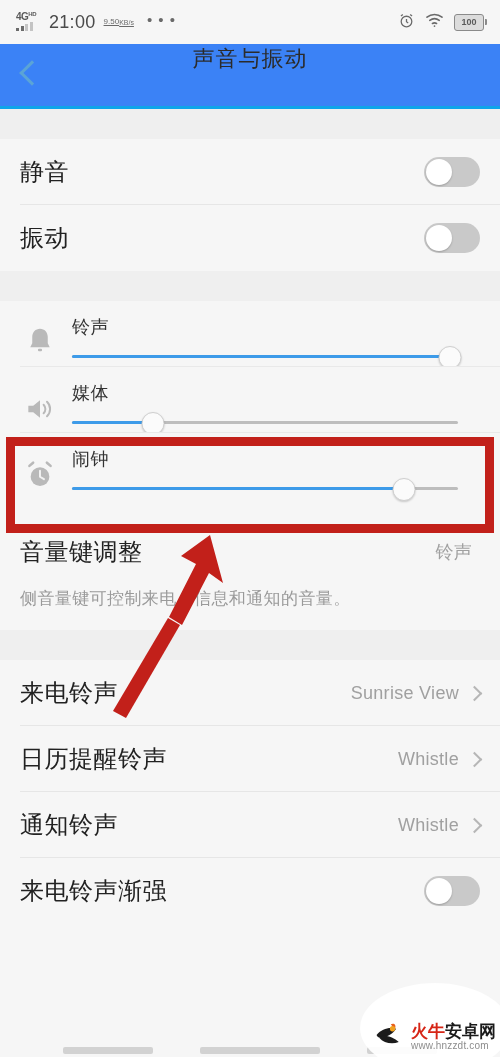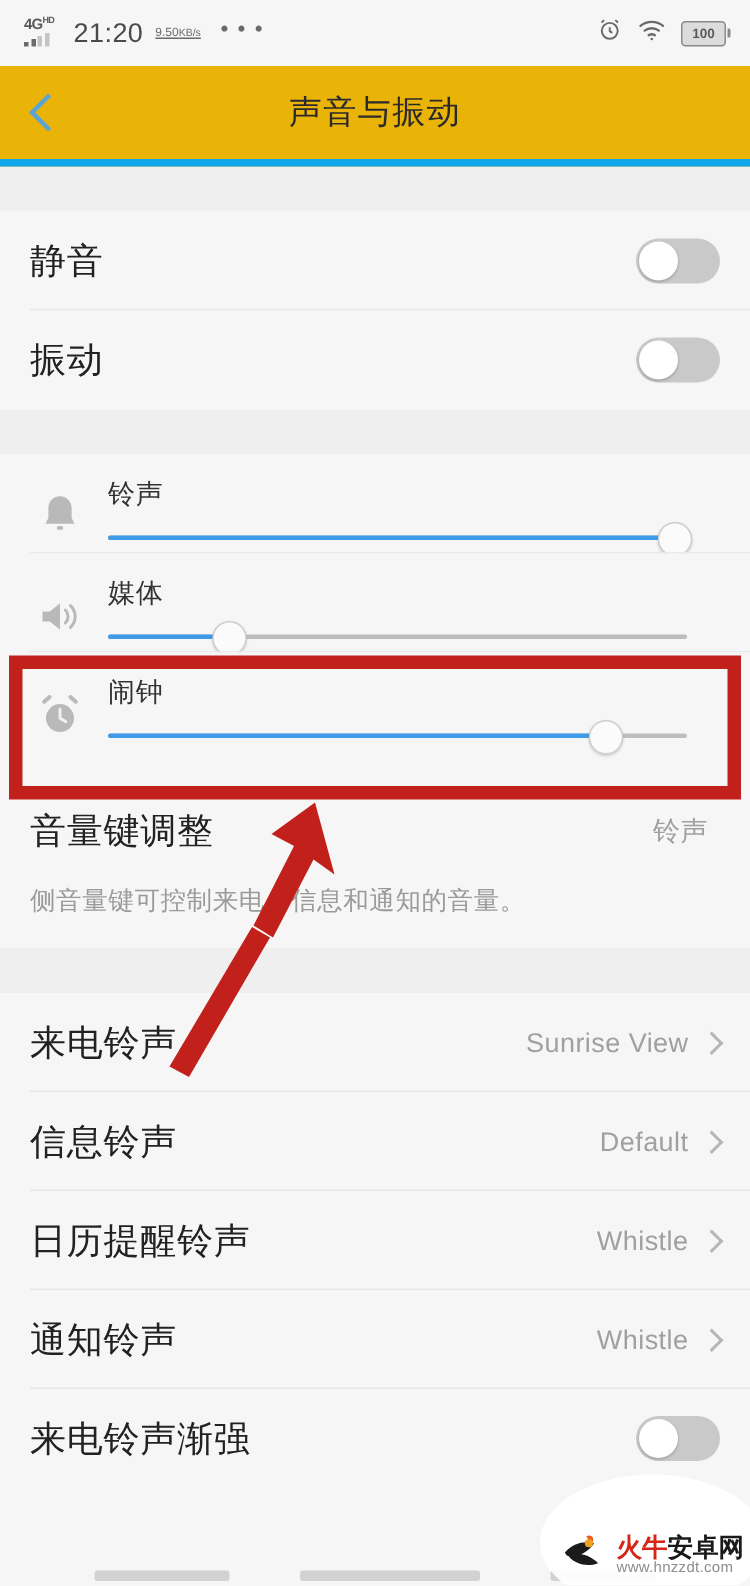--- a/index.html
+++ b/index.html
@@ -127,25 +127,24 @@
   }
   .battery span {
     font-size: 9px;
     font-weight: bold;
     color: #5a5a5a;
   }
 
   
   .header {
     height: 62px;
-    background: #eab308;
-    display: flex;
-    align-items: center;
-    position: relative;
-    border-bottom: 5px solid #0ea5e9;
+    background: #3b82f6;
+    display: flex;
+    position: relative;
+    border-bottom: 3px solid #0ea5e9;
   }
   .back-btn {
     width: 58px;
     height: 58px;
     display: flex;
     align-items: center;
     justify-content: center;
     cursor: pointer;
   }
   .chev-back {
@@ -418,21 +417,21 @@
     <div class="sb-left">
       <span class="net-icon">
         <span class="lbl"><span>4G</span><span class="sup">HD</span></span>
         <span class="bars">
             <i></i>
             <i></i>
             <i></i>
             <i></i>
           </span>
       </span>
-      <span class="clock-text">21:20</span>
+      <span class="clock-text">21:00</span>
       <span class="netspeed">
         <span>9.50</span>
         <span class="unit">KB/s</span>
       </span>
       <span class="dots">• • •</span>
     </div>
     <div class="sb-right">
       <span>
         <svg width="17" height="17" viewBox="0 0 24 24" fill="none" stroke="#6a6a6a" stroke-width="1.8">
           <circle cx="12" cy="13.5" r="7.5"></circle>
@@ -554,26 +553,20 @@
   <div class="gap"></div>
 
   <div class="group">
     <div class="row">
       <span class="row-label">来电铃声</span>
       <span class="row-value">Sunrise View</span>
       <span class="chev"></span>
       <span class="sep"></span>
     </div>
     <div class="row">
-      <span class="row-label">信息铃声</span>
-      <span class="row-value">Default</span>
-      <span class="chev"></span>
-      <span class="sep"></span>
-    </div>
-    <div class="row">
       <span class="row-label">日历提醒铃声</span>
       <span class="row-value">Whistle</span>
       <span class="chev"></span>
       <span class="sep"></span>
     </div>
     <div class="row">
       <span class="row-label">通知铃声</span>
       <span class="row-value">Whistle</span>
       <span class="chev"></span>
       <span class="sep"></span>

